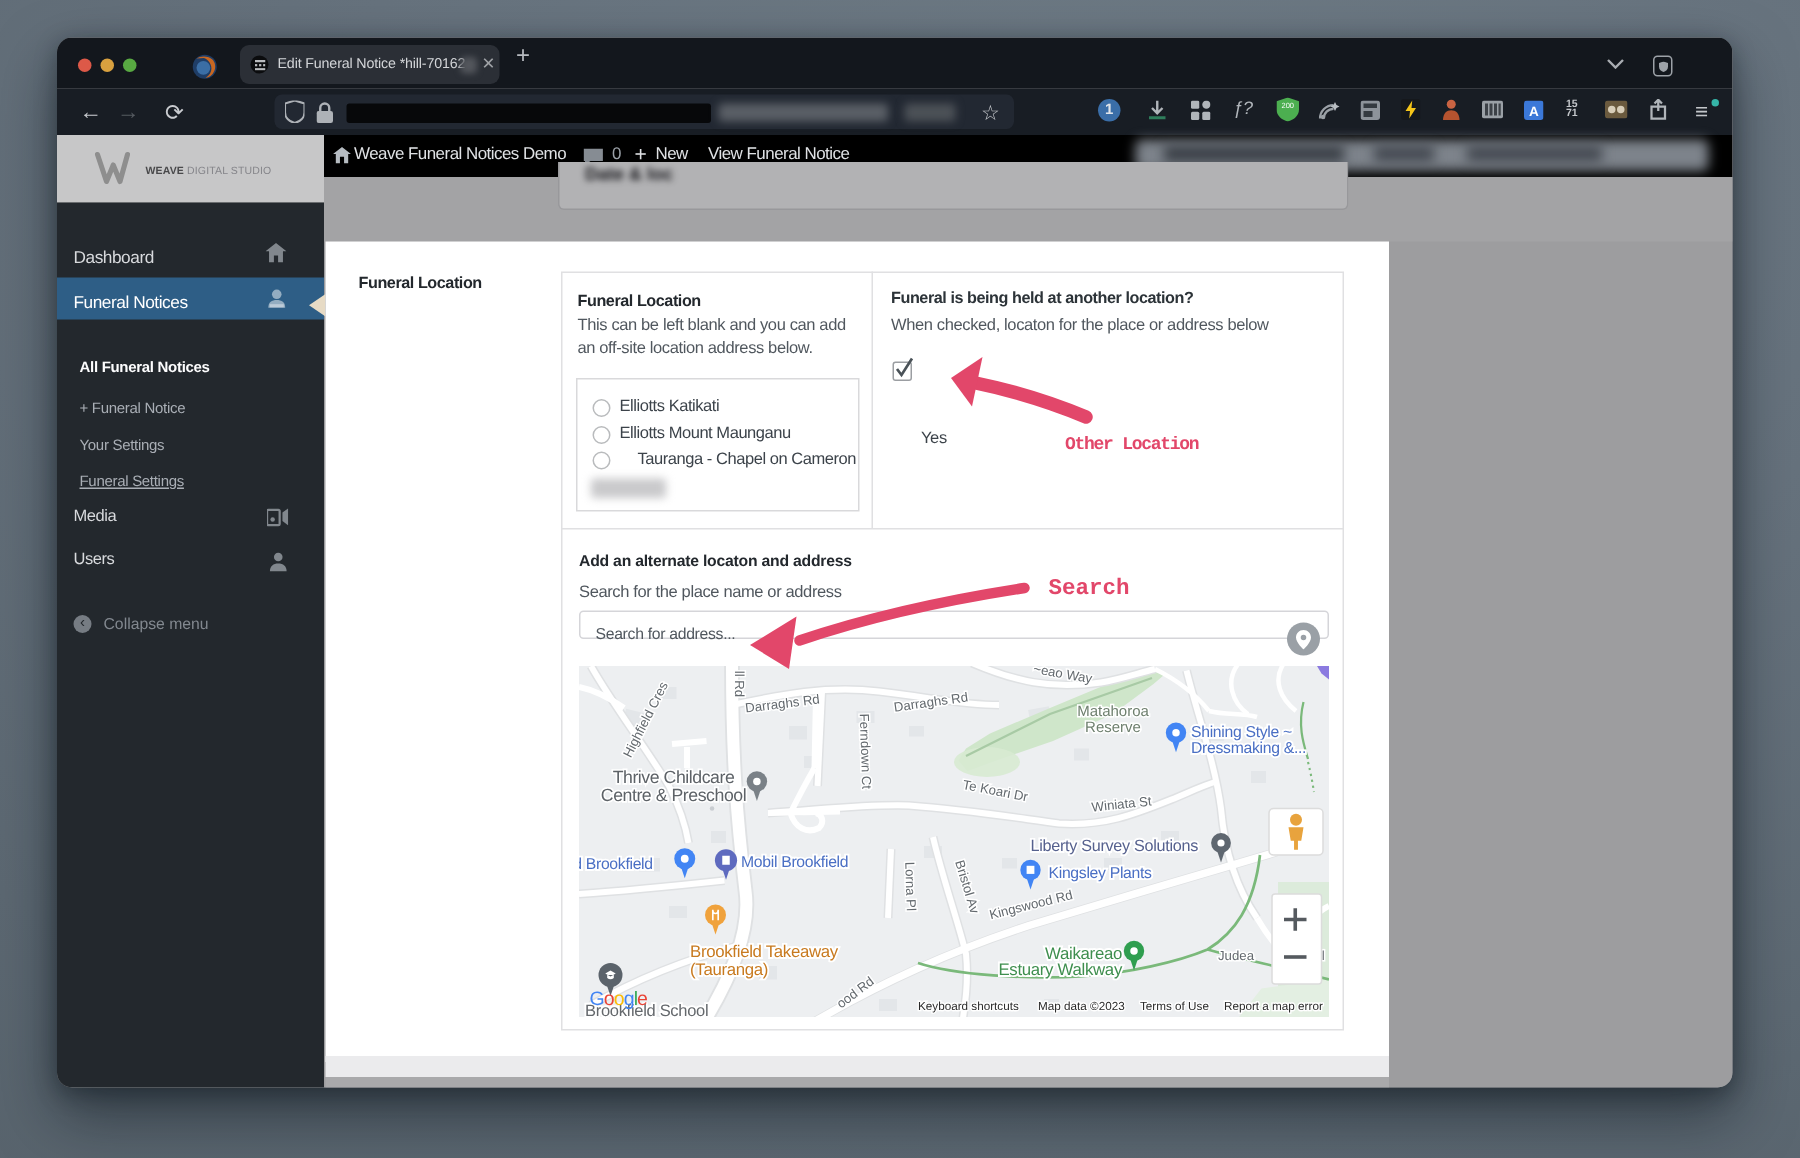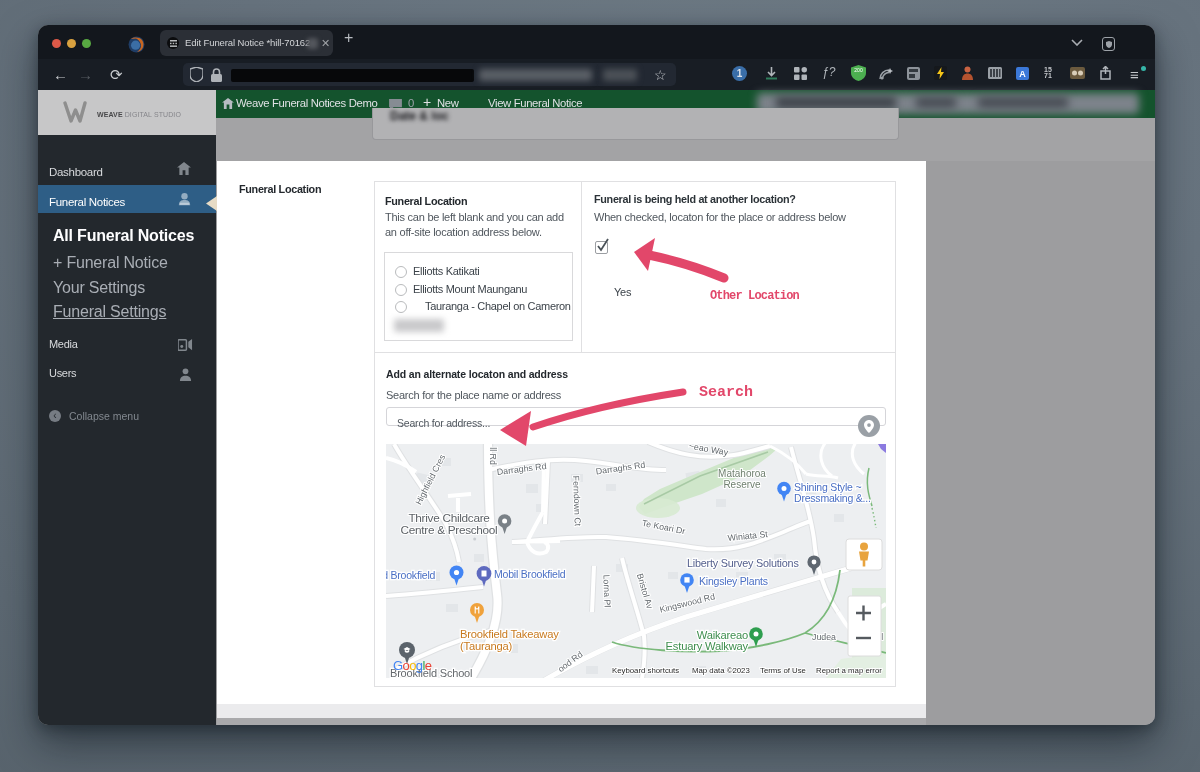--- a/index.html
+++ b/index.html
@@ -14,32 +14,32 @@
   .tabbar { position:absolute; left:0; top:0; width:1117px; height:34px; background:#13171d; }
   .dot { position:absolute; top:14px; width:9px; height:9px; border-radius:50%; }
   .fficon { position:absolute; left:90px; top:11px; }
   .tab { position:absolute; left:122px; top:5px; width:173px; height:26px; border-radius:6px;
          background:#2b2f36; color:#d3d5d8; font-size:9.5px; letter-spacing:-.1px; line-height:26px; }
   .urlrow { position:absolute; left:0; top:34px; width:1117px; height:31px; background:#181d24; }
   .urlfield { position:absolute; left:145px; top:4px; width:493px; height:23px; border-radius:5px; background:#222832; }
   .navicon { position:absolute; top:8px; color:#b7bbc0; font-size:15px; }
   
   .logobox { position:absolute; left:0; top:65px; width:178px; height:45px; background:#c7c7c8; }
-  .adminbar { position:absolute; left:178px; top:65px; width:939px; height:28px; background:#14532d;
+  .adminbar { position:absolute; left:178px; top:65px; width:939px; height:28px; background:#000000;
               color:#dfe1e4; font-size:11.3px; letter-spacing:-.35px; }
   .sidebar { position:absolute; left:0; top:110px; width:178px; height:590px; background:#23282d; }
   .content { position:absolute; left:178px; top:93px; width:939px; height:607px; background:#9d9d9f; }
   .fragment { position:absolute; left:334px; top:83px; width:527px; height:32px;
               background:#b2b2b4; border:1px solid #98989b; border-top:none; border-radius:0 0 4px 4px; }
   .smudge { position:absolute; left:352px; top:84px; width:80px; height:13px; color:#17171b;
             font-size:12px; font-weight:bold; filter:blur(2.2px); overflow:hidden; }
   .panel { position:absolute; left:179px; top:136px; width:709px; height:547px; background:#ffffff; }
   .panelstrip { position:absolute; left:179px; top:679px; width:709px; height:14px; background:#ebebed; }
   .menuitem { position:absolute; left:11px; color:#d8dadd; font-size:11.5px; letter-spacing:-.3px; }
-  .submenu  { position:absolute; left:15px; color:#a9aeb5; font-size:16px; letter-spacing:-.2px; }
+  .submenu  { position:absolute; left:15px; color:#a9aeb5; font-size:10px; letter-spacing:-.2px;margin-top:13px; }
   
   .ph { position:absolute; font-size:10.8px; letter-spacing:-.3px; font-weight:bold; color:#23282d; }
   .pd { position:absolute; font-size:11px; letter-spacing:-.25px; color:#50575e; line-height:15px; }
   .fieldbox { position:absolute; left:157px; top:20px; width:522px; height:506px; border:1px solid #e0e0e2; }
   .radiobox { position:absolute; left:167px; top:91px; width:189px; height:89px; border:1px solid #d9d9db; background:#fff; }
   .radio { position:absolute; left:10px; width:12px; height:12px; border:1.5px solid #b9bbbd; border-radius:50%; background:#fff; }
   .rlabel { position:absolute; left:28px; font-size:11px; letter-spacing:-.3px; color:#3c434a; }
   .searchinput { position:absolute; left:169px; top:246px; width:500px; height:19px; border:1px solid #d5d5d9;
                  border-radius:3px; background:#fff; font-size:10.5px; letter-spacing:-.2px; color:#50575e; line-height:31px; }
   .mapwrap { position:absolute; left:169px; top:283px; width:500px; height:234px; overflow:hidden; background:#edeff1; }
@@ -169,21 +169,21 @@
     <svg class="abs" style="left:6px;top:8px;" width="12" height="11" viewBox="0 0 13 12">
         <path d="M6.5 0 L13 5 H11 V12 H8 V7 H5 V12 H2 V5 H0 Z" fill="#b6bcc2"></path>
       </svg>
     <span class="abs" style="left:20px;top:7px;">Weave Funeral Notices Demo</span>
     <svg class="abs" style="left:173px;top:9px;" width="13" height="11" viewBox="0 0 14 12">
         <path d="M0 0 H14 V9 H5 L1 12 V9 H0 Z" fill="#868c93"></path>
       </svg>
     <span class="abs" style="left:192px;top:7px;color:#9ba1a8;">0</span>
     <span class="abs" style="left:207px;top:4px;font-size:14px;">+</span>
     <span class="abs" style="left:221px;top:7px;">New</span>
-    <span class="abs" style="left:272px;top:7px;">View Funeral Notice</span>
+    <span class="abs" style="left:256px;top:7px;">View Funeral Notice</span>
     <div class="abs" style="left:541px;top:3px;width:382px;height:21px;border-radius:4px;background:#7d838b;filter:blur(4px);"></div>
     <div class="abs" style="left:560px;top:7px;width:120px;height:11px;background:#3a3f46;filter:blur(4px);"></div>
     <div class="abs" style="left:700px;top:7px;width:40px;height:11px;background:#454a52;filter:blur(4px);"></div>
     <div class="abs" style="left:762px;top:7px;width:90px;height:11px;background:#454a52;filter:blur(4px);"></div>
   </div>
 
   <div class="logobox">
     <svg class="abs" style="left:25px;top:11px;" width="24" height="23" viewBox="0 0 24 23">
         <path d="M2 2 L8 20 L12.5 9 L17 20 L22 2" fill="none" stroke="#8e8e8e" stroke-width="3.4" stroke-linecap="round" stroke-linejoin="round"></path>
       </svg>

